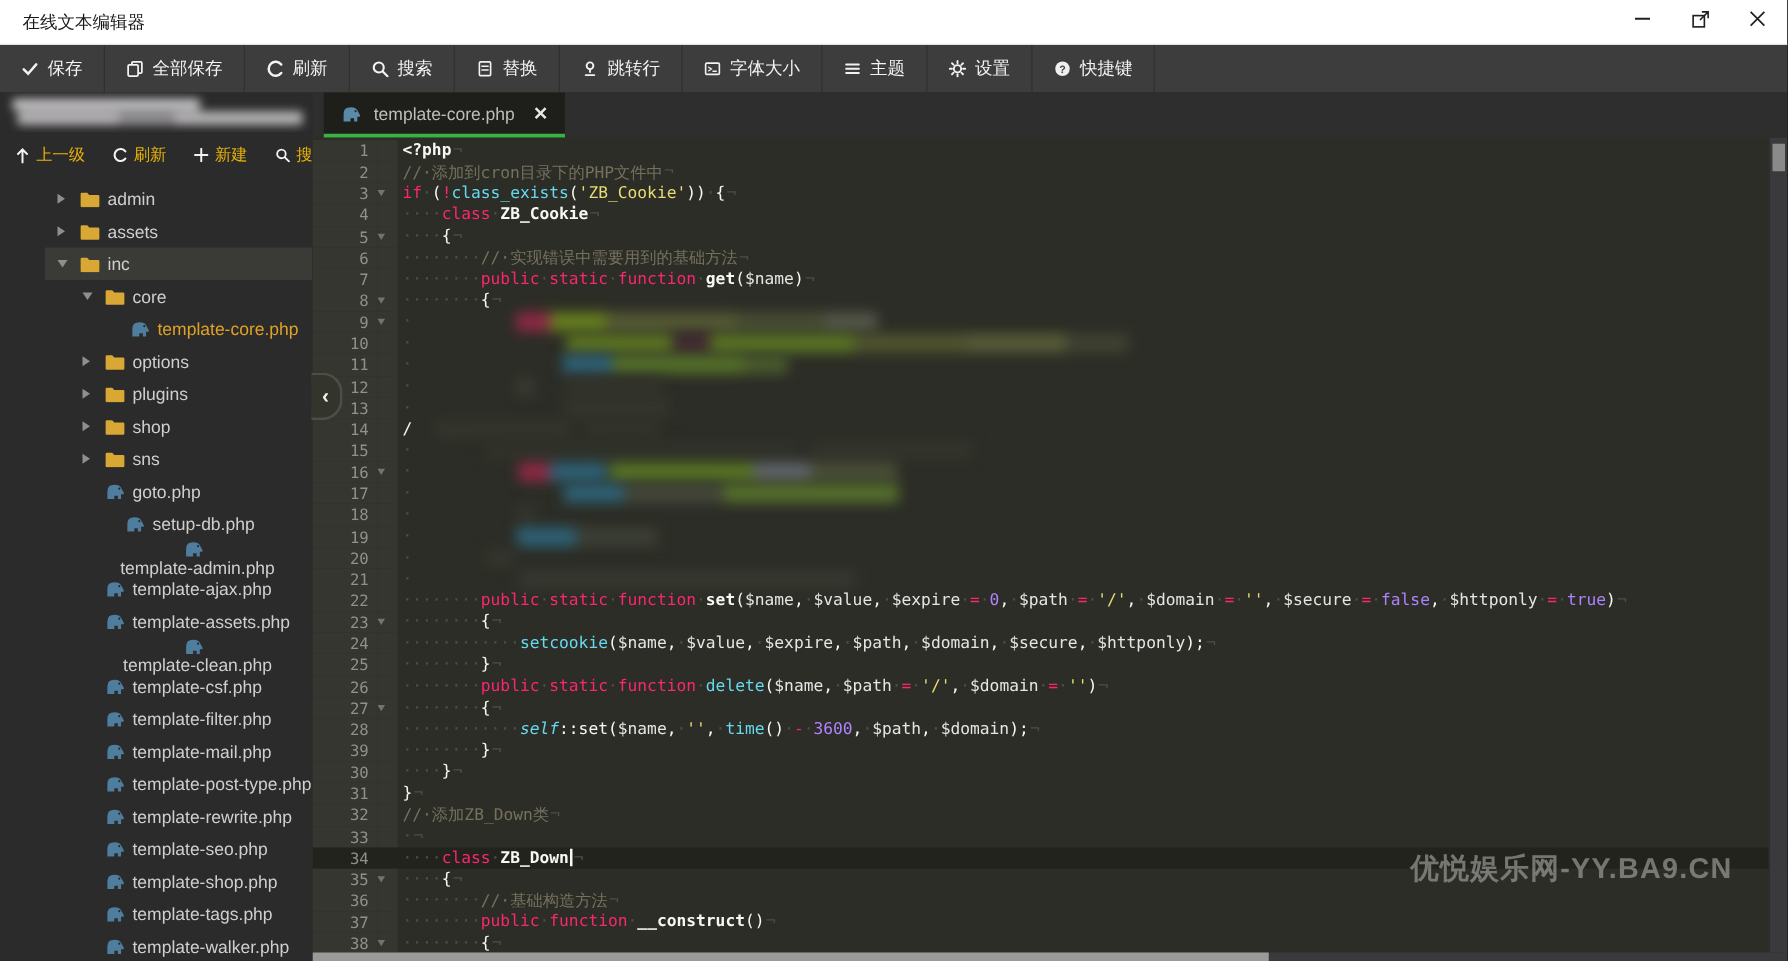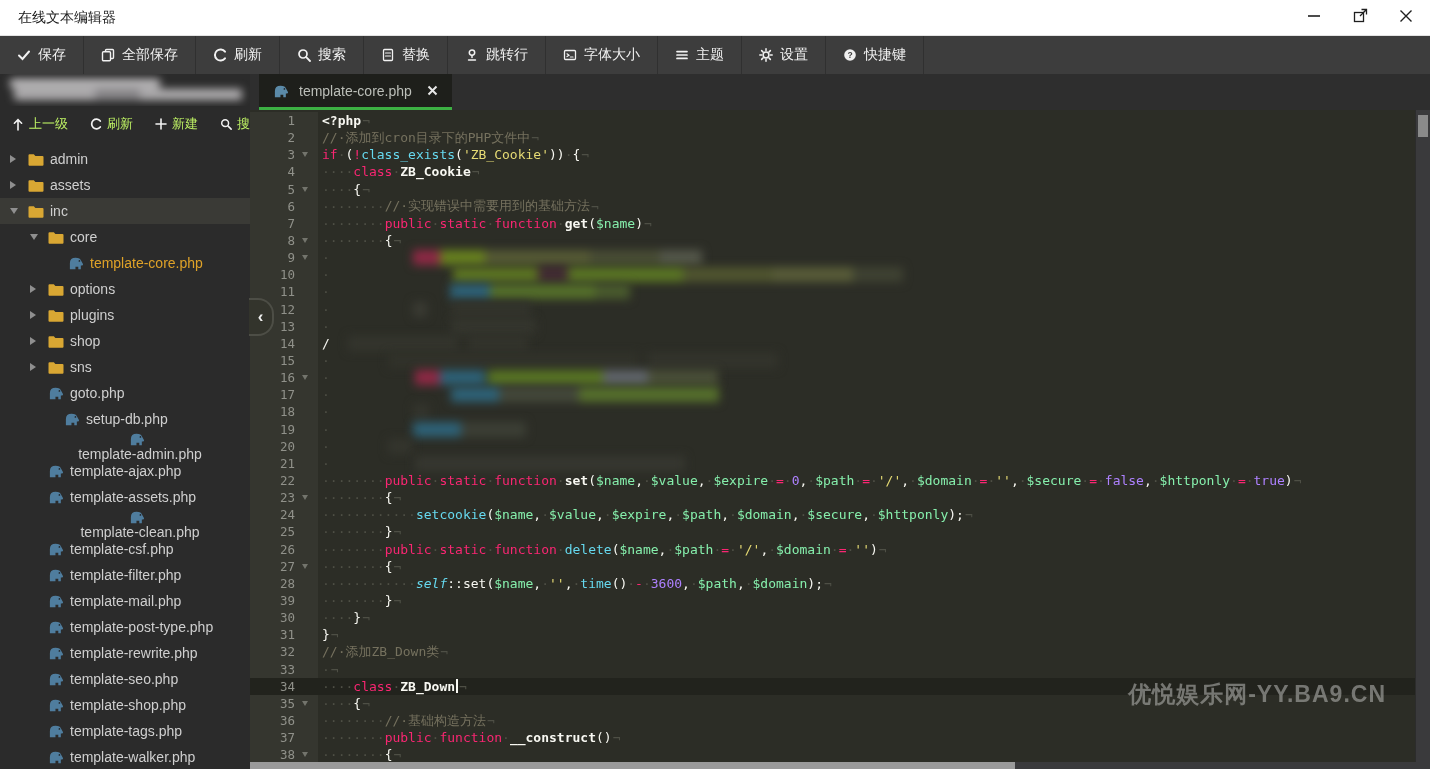--- a/index.html
+++ b/index.html
@@ -20,23 +20,23 @@
 
   
   .main{display:flex;height:695px;position:relative;}
 
   
   .sidebar{width:250px;background:#2b2b2b;display:flex;flex-direction:column;flex:none;}
   .side-path{height:32px;position:relative;overflow:hidden;}
   .side-path i{position:absolute;display:block;border-radius:2px;}
   .blurwrap{position:absolute;inset:0;filter:blur(4px);}
   .side-toolbar{height:36px;display:flex;align-items:center;padding:0 12px;gap:22px;}
-  .st-btn{display:flex;align-items:center;gap:5px;color:#bef264;font-size:13px;cursor:pointer;white-space:nowrap;}
+  .st-btn{display:flex;align-items:center;gap:5px;color:#eab308;font-size:13px;cursor:pointer;white-space:nowrap;}
   .st-ic{display:flex;align-items:center;color:#ececec;font-size:13px;font-weight:bold;}
-  .tree{flex:1;overflow:hidden;padding-top:4px;}
+  .tree{flex:1;overflow:hidden;padding-top:4px;margin-left:36px;}
   .tree-row{height:26px;display:flex;align-items:center;cursor:pointer;}
   .tree-row.hl{background:#3a3a36;}
   .chev{width:18px;display:flex;align-items:center;justify-content:flex-start;flex:none;}
   .tri-r{width:0;height:0;border-left:6px solid #8f8f8f;border-top:4px solid transparent;border-bottom:4px solid transparent;}
   .tri-d{width:0;height:0;border-top:6px solid #8f8f8f;border-left:4px solid transparent;border-right:4px solid transparent;}
   .node-ic{width:22px;display:flex;align-items:center;flex:none;}
   .node-lb{font-size:14px;color:#cfcfcf;white-space:nowrap;}
   .node-lb.sel{color:#dfa228;}
 
   
@@ -52,21 +52,21 @@
   .code-area{position:absolute;left:0;top:2px;right:0;bottom:7px;overflow:hidden;}
   .code-line{height:17.15px;display:flex;align-items:center;font-family:"DejaVu Sans Mono","Liberation Mono",monospace;font-size:13px;white-space:pre;}
   .code-line.active .line-content,.code-line.active .ln,.code-line.active .fold{background:rgba(0,0,0,0.22);}
   .ln{width:52px;flex:none;align-self:stretch;display:flex;align-items:center;justify-content:flex-end;padding-right:7px;color:#90918a;background:#35362f;font-size:12.5px;}
   .fold{width:16px;flex:none;align-self:stretch;display:flex;align-items:center;background:#35362f;}
   .tri-fold{width:0;height:0;border-top:5px solid #73746c;border-left:3.5px solid transparent;border-right:3.5px solid transparent;}
   .line-content{flex:1;align-self:stretch;display:flex;align-items:center;padding-left:4px;position:relative;}
   .tk-p{color:#f92672;}
   .tk-cy{color:#66d9ef;text-align:center;}
   .tk-it{color:#66d9ef;font-style:italic;}
-  .tk-g{color:#86efac;}
+  .tk-g{color:#e5e5e5;}
   .tk-y{color:#e6db74;}
   .tk-pu{color:#ae81ff;}
   .tk-w{color:#f8f8f2;}
   .tk-b{color:#f8f8f2;font-weight:bold;}
   .tk-c{color:#75715e;}
   .tk-ws{color:#4e4f45;}
   .tk-eol{color:#4e4f45;padding-left:1px;}
   .caret{width:2px;height:14px;background:#f8f8f2;display:inline-block;margin-left:1px;}
   .blur-wrap{position:absolute;left:0;top:0;right:0;bottom:0;filter:blur(5px);}
   .blur-wrap i{position:absolute;top:1px;height:15px;display:block;}

